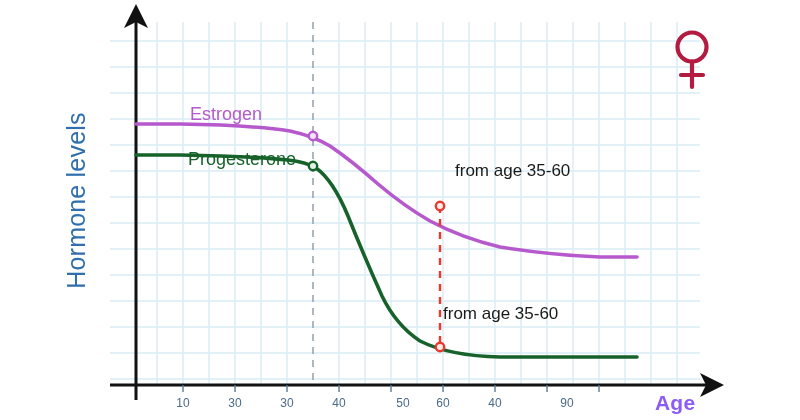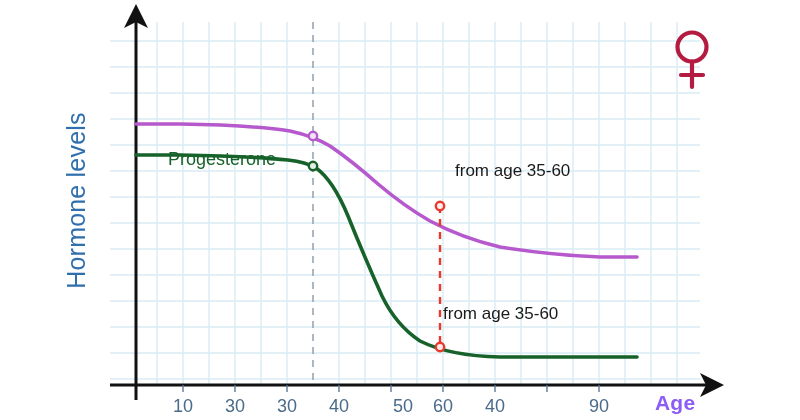--- a/index.html
+++ b/index.html
@@ -43,38 +43,38 @@
   }
   #x-axis-title {
     left: 655px;
     top: 391px;
     font-size: 21px;
     color: #8b5cf6;
     font-weight: bold;
   }
   .tick-label {
     position: absolute;
-    font-size: 18px;
+    font-size: 12px;
     color: #4a6b8a;
     text-align: center;
     width: 40px;
   }
   .series-label {
     position: absolute;
     font-size: 18px;
     white-space: nowrap;
   }
   #label-estrogen {
     color: #b559cc;
     left: 190px;
     top: 104px;
   }
   #label-progesterone {
     color: #17622a;
-    left: 168px;
+    left: 188px;
     top: 149px;
   }
   .annotation {
     position: absolute;
     font-size: 17px;
     color: #1a1a1a;
     text-align: center;
     line-height: 1.35;
     white-space: nowrap;
   }
@@ -183,22 +183,23 @@
   <div id="x-axis-title" class="axis-title">Age</div>
 
   <div class="tick-label" style="left:163px; top:396px;">10</div>
   <div class="tick-label" style="left:215px; top:396px;">30</div>
   <div class="tick-label" style="left:267px; top:396px;">30</div>
   <div class="tick-label" style="left:319px; top:396px;">40</div>
   <div class="tick-label" style="left:383px; top:396px;">50</div>
   <div class="tick-label" style="left:423px; top:396px;">60</div>
   <div class="tick-label" style="left:475px; top:396px;">40</div>
   <div class="tick-label" style="left:527px; top:396px;margin-top:48px;">80</div>
-  <div class="tick-label" style="left:579px; top:396px;">90</div>
-
+  <div class="tick-label" style="left:547px; top:396px;">90</div>
+
+  <div id="label-estrogen" class="series-label">Estrogen</div>
   <div id="label-progesterone" class="series-label">Progesterone</div>
 
   <div id="annotation-estrogen" class="annotation">
     <div>from age 35-60</div>
   </div>
 
   <div id="annotation-progesterone" class="annotation">
     <div>from age 35-60</div>
   </div>
 

